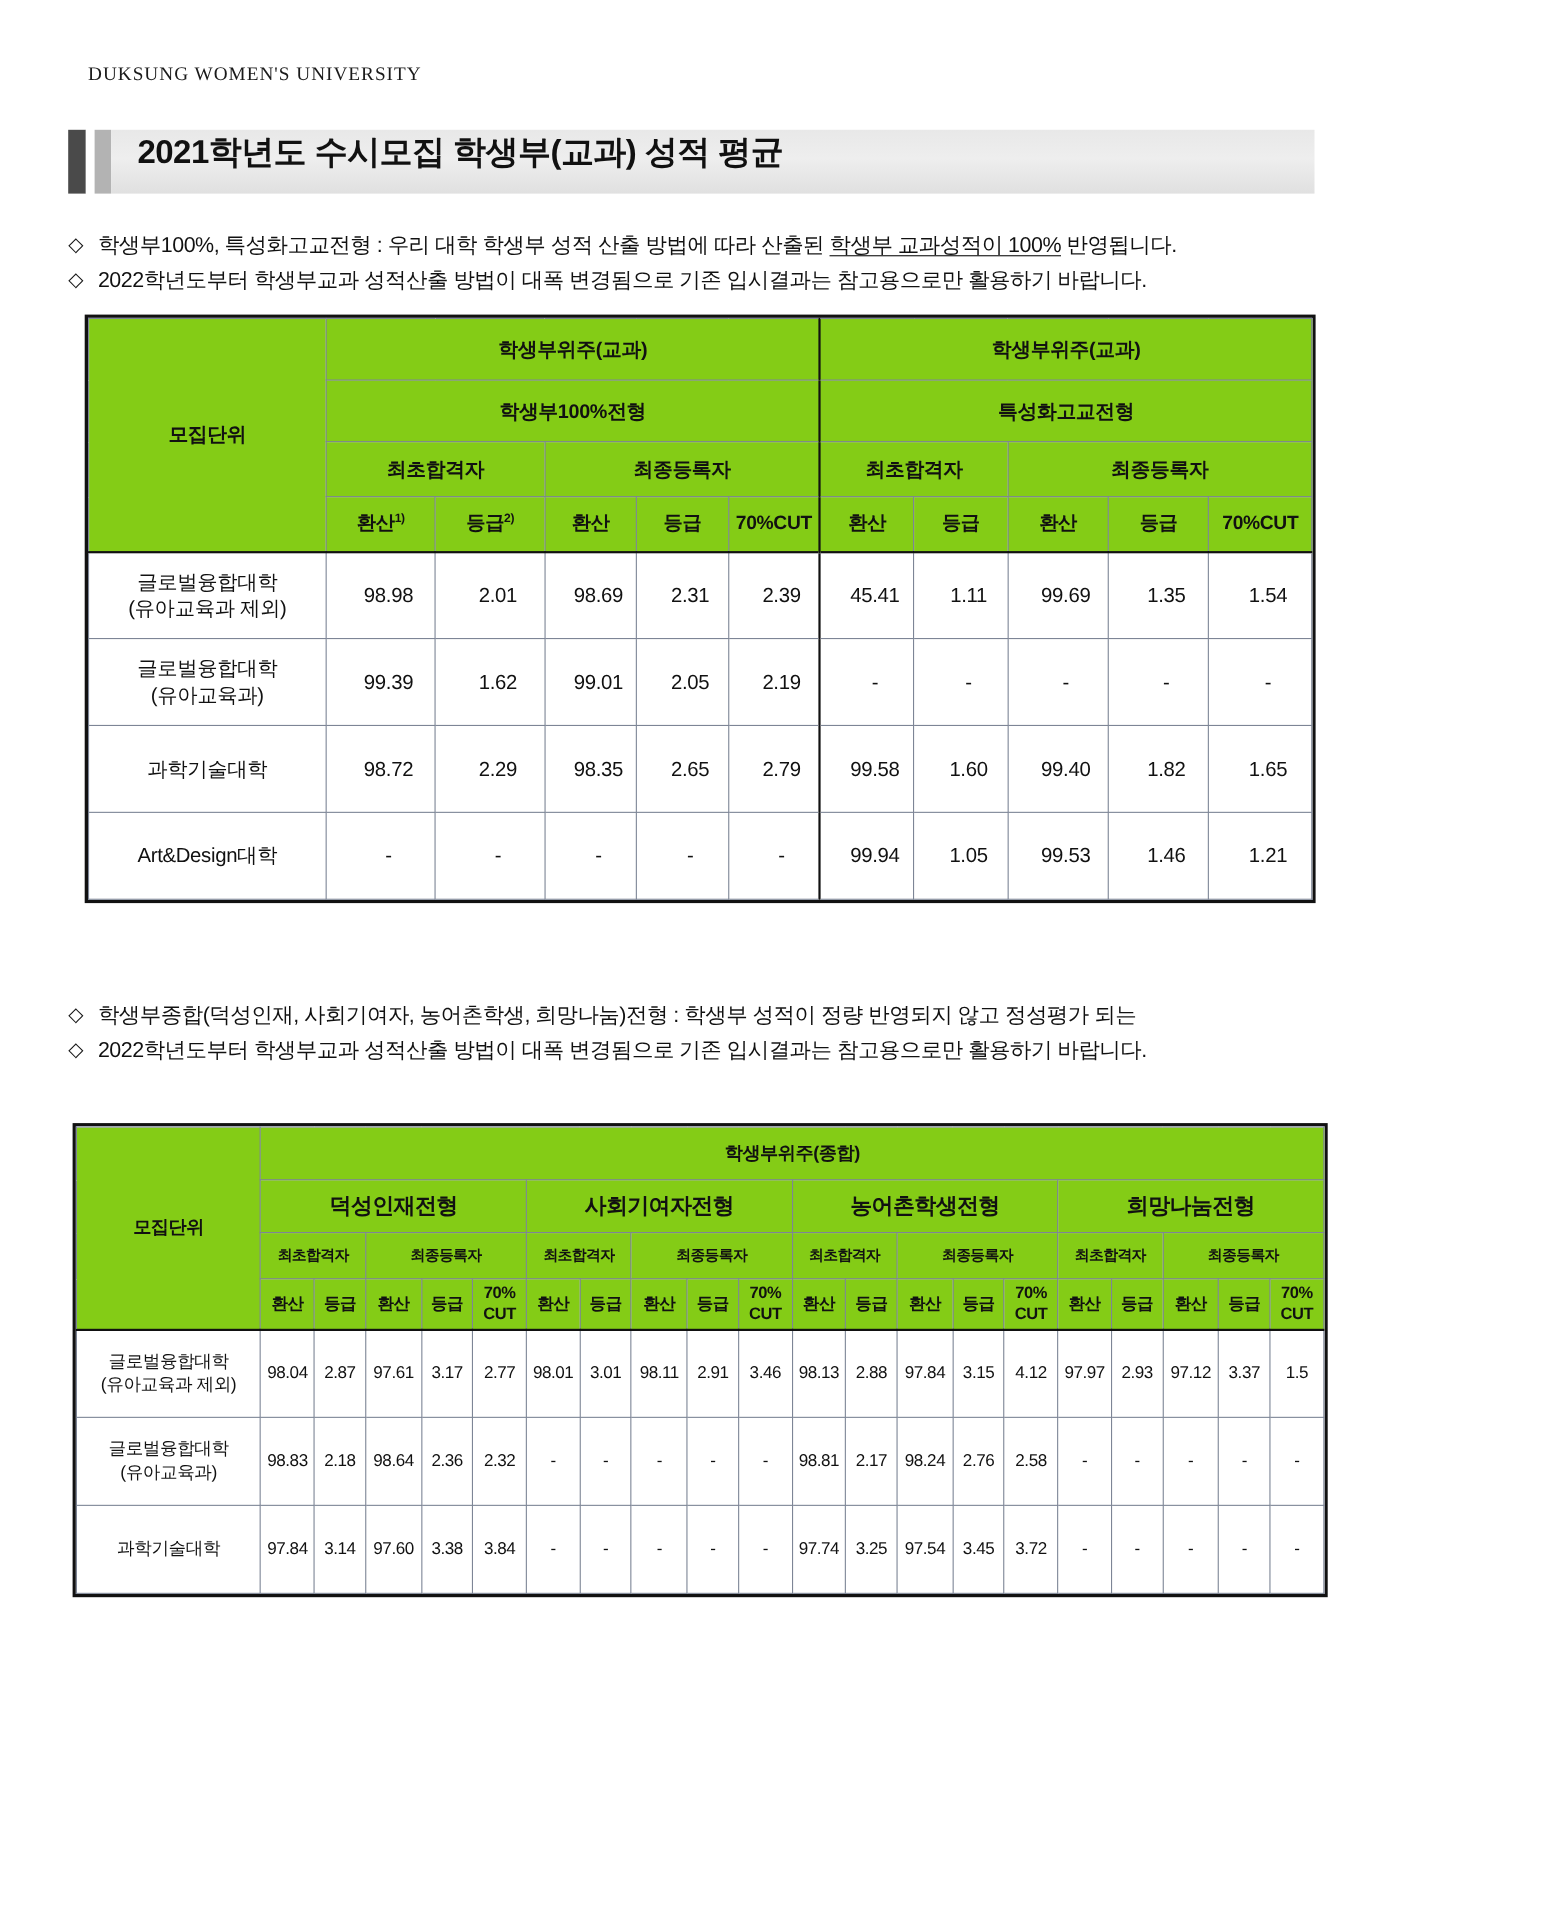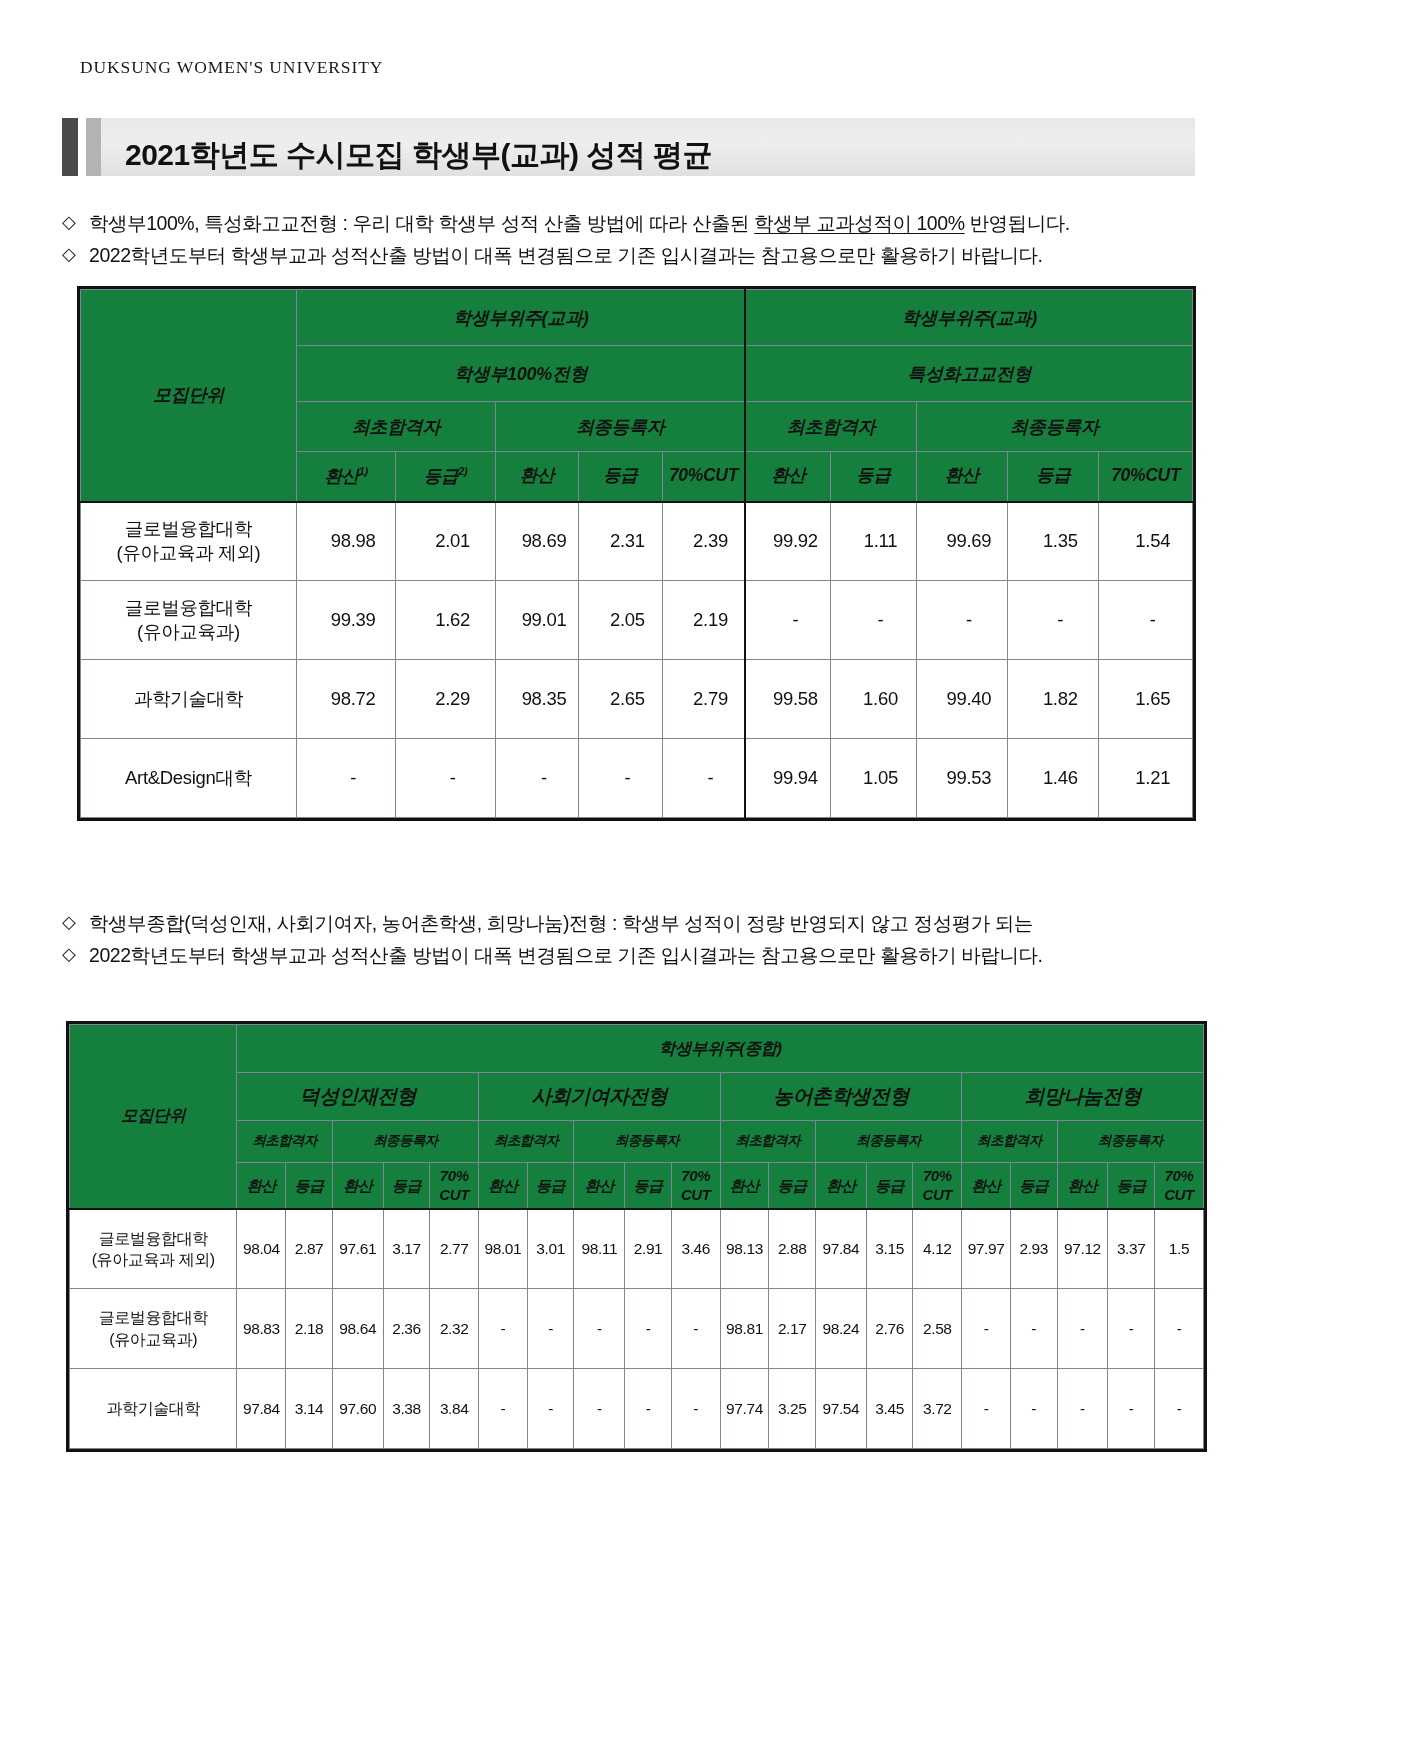--- a/index.html
+++ b/index.html
@@ -58,21 +58,21 @@
   }
   .title-bar-grey {
     width: 15px;
     background: #b3b3b3;
     flex: 0 0 auto;
   }
   .title-bg {
     flex: 1 1 auto;
     background: linear-gradient(to bottom, #e8e8e8 0%, #eeeeee 45%, #e0e0e0 100%);
     display: flex;
-    align-items: flex-end;
+    align-items: flex-start;
     padding-left: 24px;
   }
   .title-text {
     font-size: 30px;
     font-weight: bold;
     letter-spacing: -0.5px;
     color: #111111;
     white-space: nowrap;
   }
 
@@ -128,23 +128,22 @@
     background: #ffffff;
   }
   table.grid td {
     border: 1px solid #7d8596;
     text-align: center;
     vertical-align: middle;
     color: #111111;
     padding: 0;
   }
   table.grid .hd {
-    background: #15803d;
+    background: #84cc16;
     font-weight: bold;
-    font-style: italic;
   }
   
   .tbl-outer {
     border: 3px solid #111111;
   }
 
   
   .t1 td { font-size: 18.5px; letter-spacing: -0.3px; }
   .t1 .hd { font-size: 18px; }
   .t1 .unit { font-size: 17.5px; line-height: 1.35; }
@@ -260,21 +259,21 @@
       <tr class="r-data thick-top">
             <td class="cell-2line">
               <div>글로벌융합대학</div>
               <div>(유아교육과 제외)</div>
             </td>
             <td class="val">98.98</td>
             <td class="val">2.01</td>
             <td class="val">98.69</td>
             <td class="val">2.31</td>
             <td class="val">2.39</td>
-            <td class="val mid-sep">99.92</td>
+            <td class="val mid-sep">45.41</td>
             <td class="val">1.11</td>
             <td class="val">99.69</td>
             <td class="val">1.35</td>
             <td class="val">1.54</td>
           </tr>
           <tr class="r-data row-sep">
             <td class="cell-2line">
               <div>글로벌융합대학</div>
               <div>(유아교육과)</div>
             </td>

